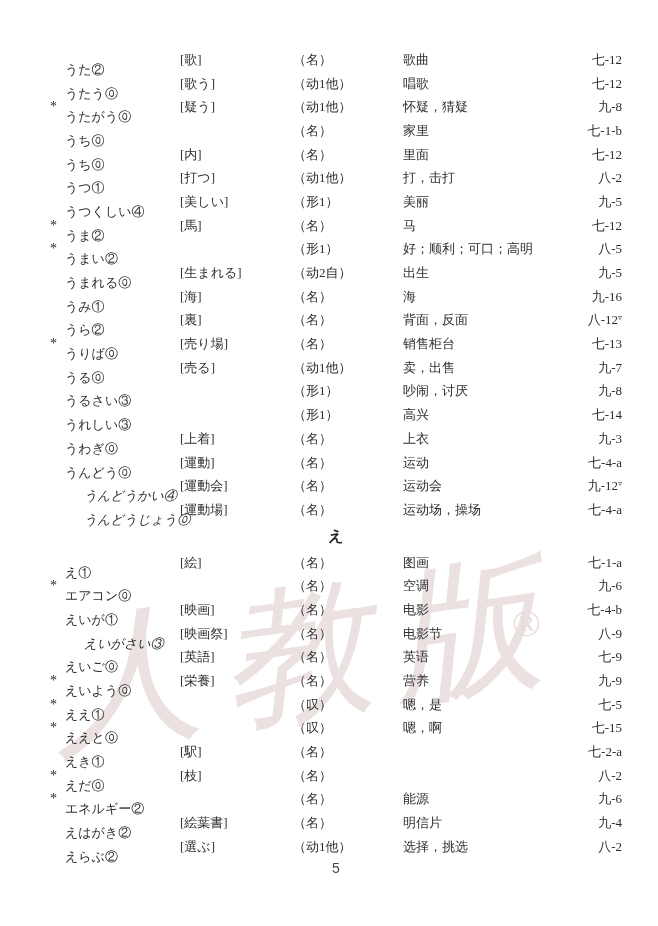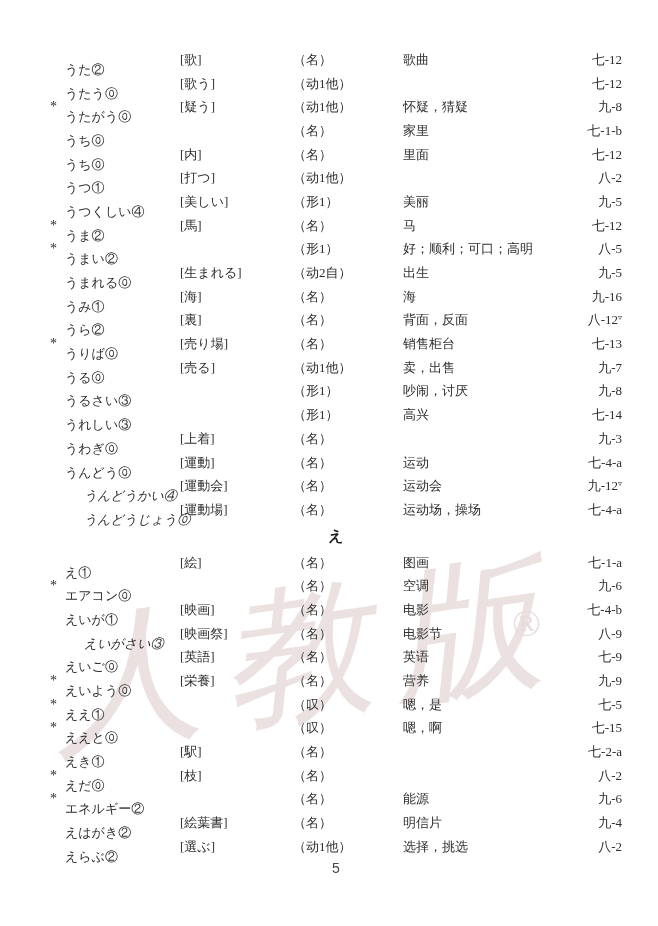--- a/index.html
+++ b/index.html
@@ -65,20 +65,21 @@
         <span class="c-kanji">[歌]</span>
         <span class="c-pos">（名）</span>
         <span class="c-meaning">歌曲</span>
         <span class="c-ref">七-12</span>
       </div>
       <div class="vrow">
         <span class="c-star"></span>
         <span class="c-word">うたう⓪</span>
         <span class="c-kanji">[歌う]</span>
         <span class="c-pos">（动1他）</span>
+        <span class="c-meaning">唱歌</span>
         <span class="c-ref">七-12</span>
       </div>
       <div class="vrow">
         <span class="c-star">*</span>
         <span class="c-word">うたがう⓪</span>
         <span class="c-kanji">[疑う]</span>
         <span class="c-pos">（动1他）</span>
         <span class="c-meaning">怀疑，猜疑</span>
         <span class="c-ref">九-8</span>
       </div>
@@ -96,20 +97,21 @@
         <span class="c-kanji">[内]</span>
         <span class="c-pos">（名）</span>
         <span class="c-meaning">里面</span>
         <span class="c-ref">七-12</span>
       </div>
       <div class="vrow">
         <span class="c-star"></span>
         <span class="c-word">うつ①</span>
         <span class="c-kanji">[打つ]</span>
         <span class="c-pos">（动1他）</span>
+        <span class="c-meaning">打，击打</span>
         <span class="c-ref">八-2</span>
       </div>
       <div class="vrow">
         <span class="c-star"></span>
         <span class="c-word">うつくしい④</span>
         <span class="c-kanji">[美しい]</span>
         <span class="c-pos">（形1）</span>
         <span class="c-meaning">美丽</span>
         <span class="c-ref">九-5</span>
       </div>
@@ -183,20 +185,21 @@
         <span class="c-kanji"></span>
         <span class="c-pos">（形1）</span>
         <span class="c-meaning">高兴</span>
         <span class="c-ref">七-14</span>
       </div>
       <div class="vrow">
         <span class="c-star"></span>
         <span class="c-word">うわぎ⓪</span>
         <span class="c-kanji">[上着]</span>
         <span class="c-pos">（名）</span>
+        <span class="c-meaning">上衣</span>
         <span class="c-ref">九-3</span>
       </div>
       <div class="vrow">
         <span class="c-star"></span>
         <span class="c-word">うんどう⓪</span>
         <span class="c-kanji">[運動]</span>
         <span class="c-pos">（名）</span>
         <span class="c-meaning">运动</span>
         <span class="c-ref">七-4-a</span>
       </div>

